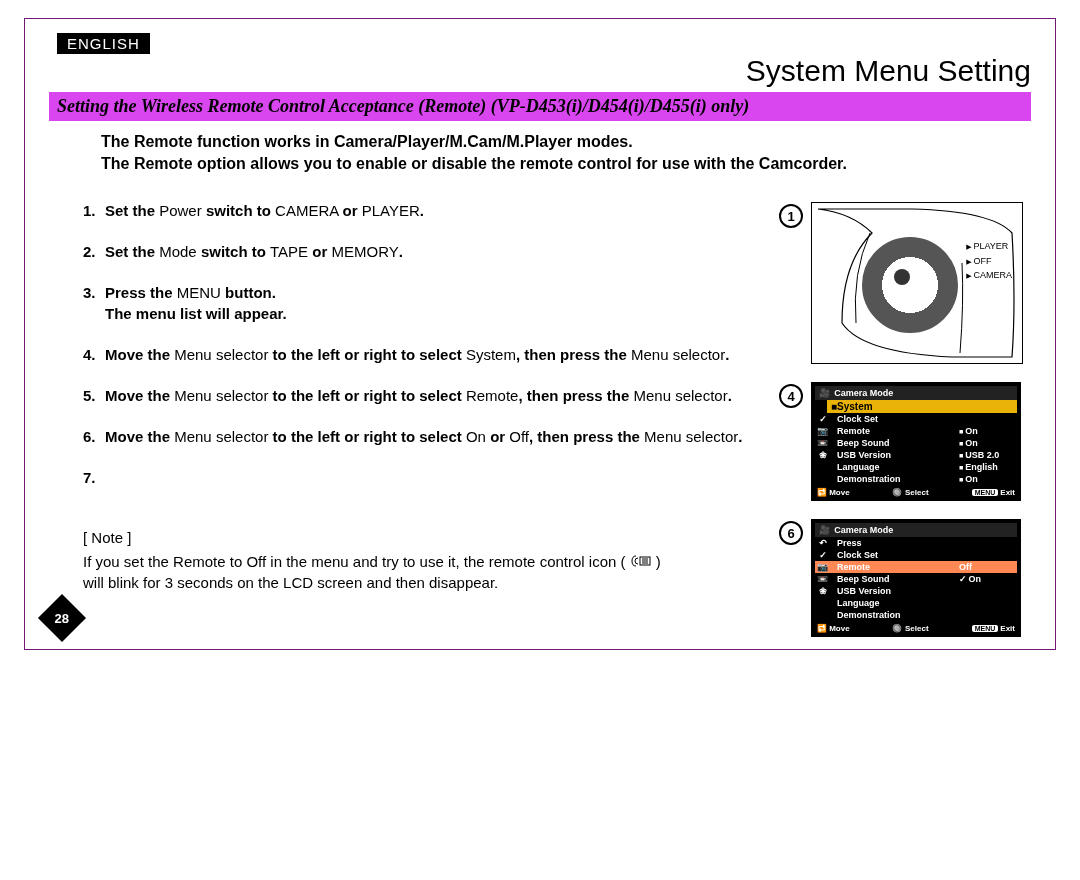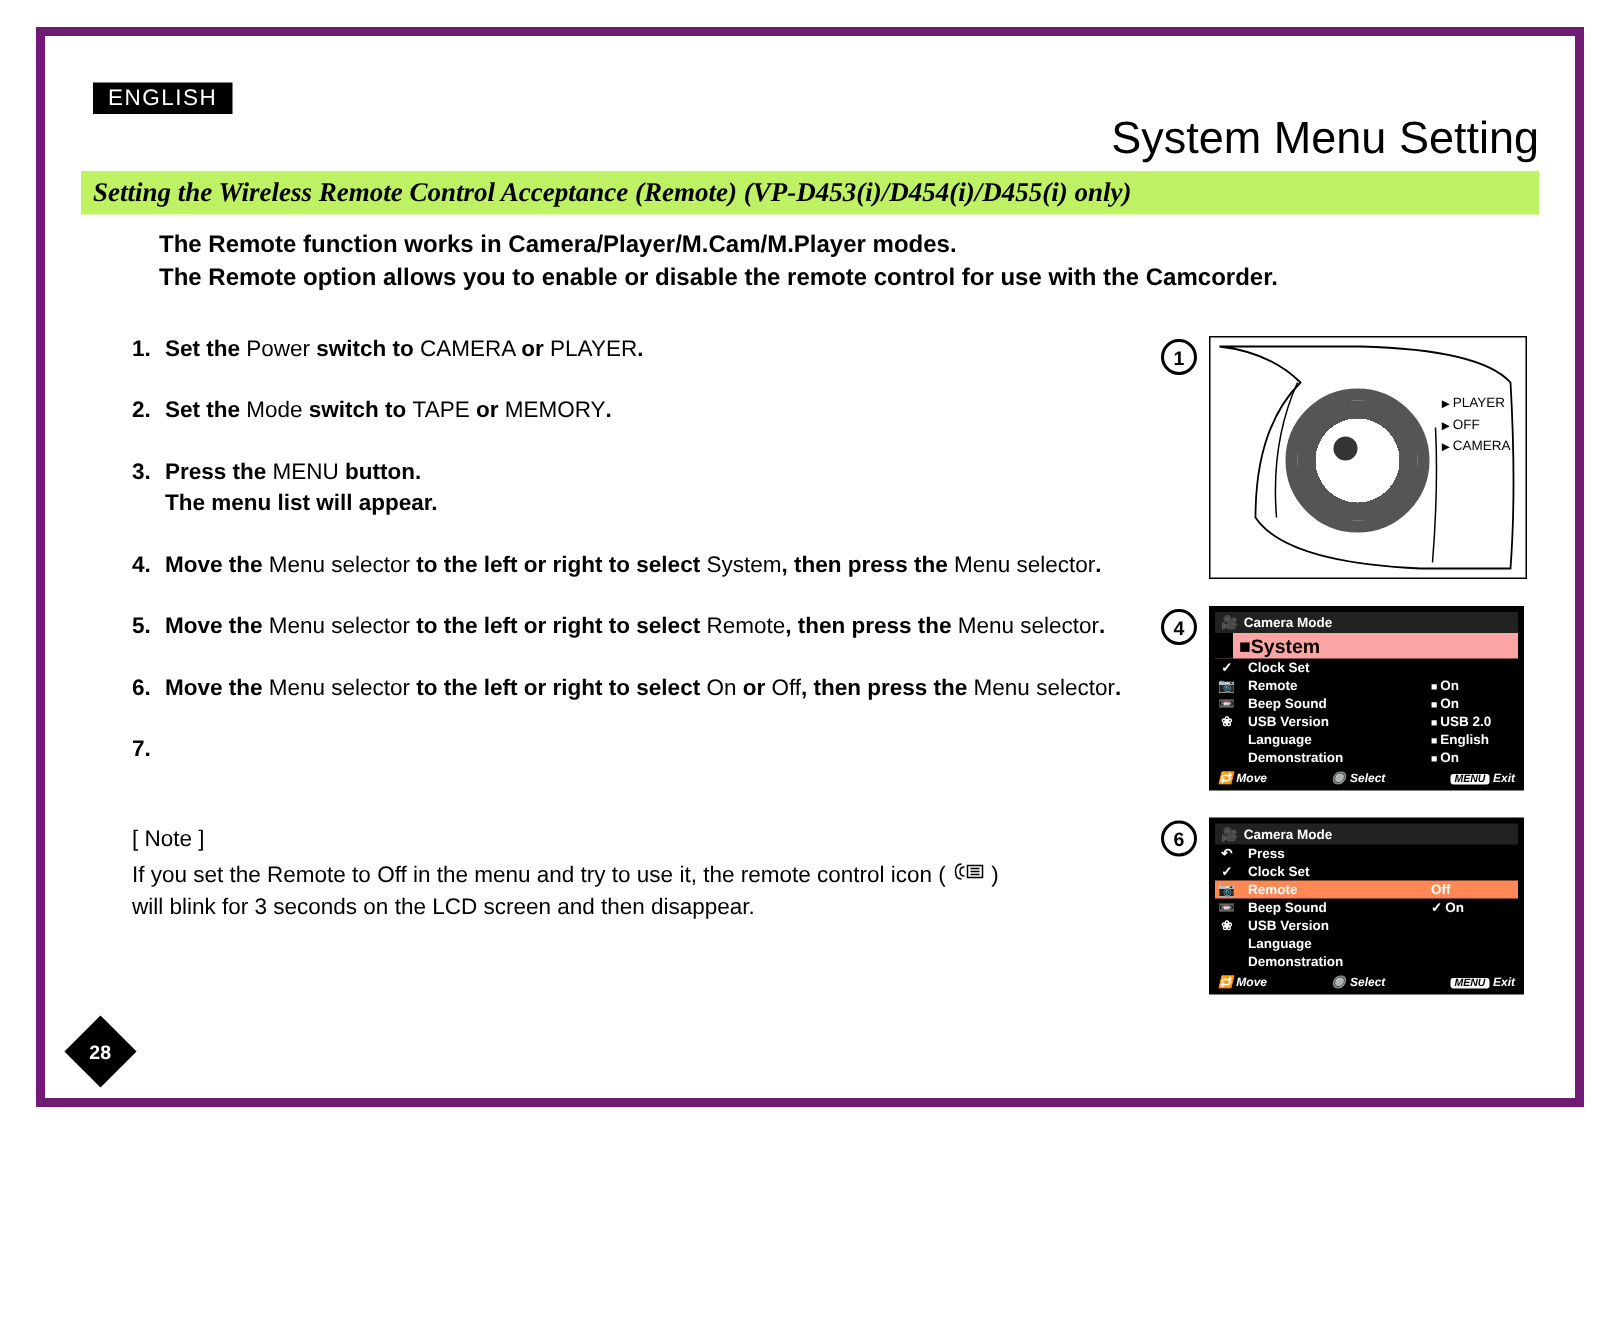--- a/index.html
+++ b/index.html
@@ -7,44 +7,44 @@
     padding: 0;
     background: #fff;
     font-family: Arial, Helvetica, sans-serif;
     color: #000;
     width: 1080px;
     height: 880px;
     position: relative;
     box-sizing: border-box;
   }
   .page {
-    border: 6px solid #701a75;
+    border: 1px solid #701a75;
     margin: 18px 24px 18px 24px;
-    height: 720px;
+    height: 632px;
     position: relative;
     box-sizing: border-box;
-    padding: 31px 24px 0 24px;
+    padding: 14px 24px 0 24px;
   }
   .lang-tag {
     background: #000;
     color: #fff;
     display: inline-block;
     padding: 2px 10px;
     font-size: 15px;
     letter-spacing: 1px;
     margin-left: 8px;
   }
   h1.page-title {
     font-size: 30px;
     font-weight: 400;
     margin: 0 0 2px 8px;
     text-align: right;
   }
   .subtitle-bar {
-    background: #bef264;
+    background: #d946ef;
     color: #000;
     padding: 4px 8px;
     font-family: "Times New Roman", serif;
     font-style: italic;
     font-weight: bold;
     font-size: 18px;
     margin-top: 4px;
   }
   .intro {
     margin: 10px 0 6px 52px;
@@ -158,25 +158,25 @@
   .lcd-title{
     background:#222;
     padding:2px 4px;
     font-weight:bold;
     font-size:9px;
     display:flex;
     align-items:center;
     gap:4px;
   }
   .lcd-section{
-    background:#fca5a5;
+    background:#eab308;
     color:#000;
     font-weight:bold;
     padding:1px 4px;
-    font-size:13px;
+    font-size:10px;
     border-left:12px solid #000;
   }
   .lcd-row{
     display:flex;
     align-items:center;
     padding:1px 2px 1px 2px;
     gap:4px;
     font-weight:bold;
   }
   .lcd-row .ic{
@@ -186,21 +186,20 @@
   .lcd-row .val{ width:56px; }
   .lcd-row .sq::before{ content:"■ "; font-size:7px; }
   .lcd-row.hl{ background:#F85; color:#fff; }
   .lcd-row.sel .val::before{ content:"✓"; margin-right:2px; }
   .lcd-foot{
     display:flex;
     justify-content:space-between;
     padding:3px 2px 0 2px;
     font-size:8px;
     font-weight:bold;
-    font-style:italic;
   }
   .lcd-foot .btn{
     background:#fff; color:#000;
     padding:0 3px;
     border-radius:2px;
     margin-right:2px;
     font-size:7px;
   }
   .page-num-diamond{
     position:absolute;

